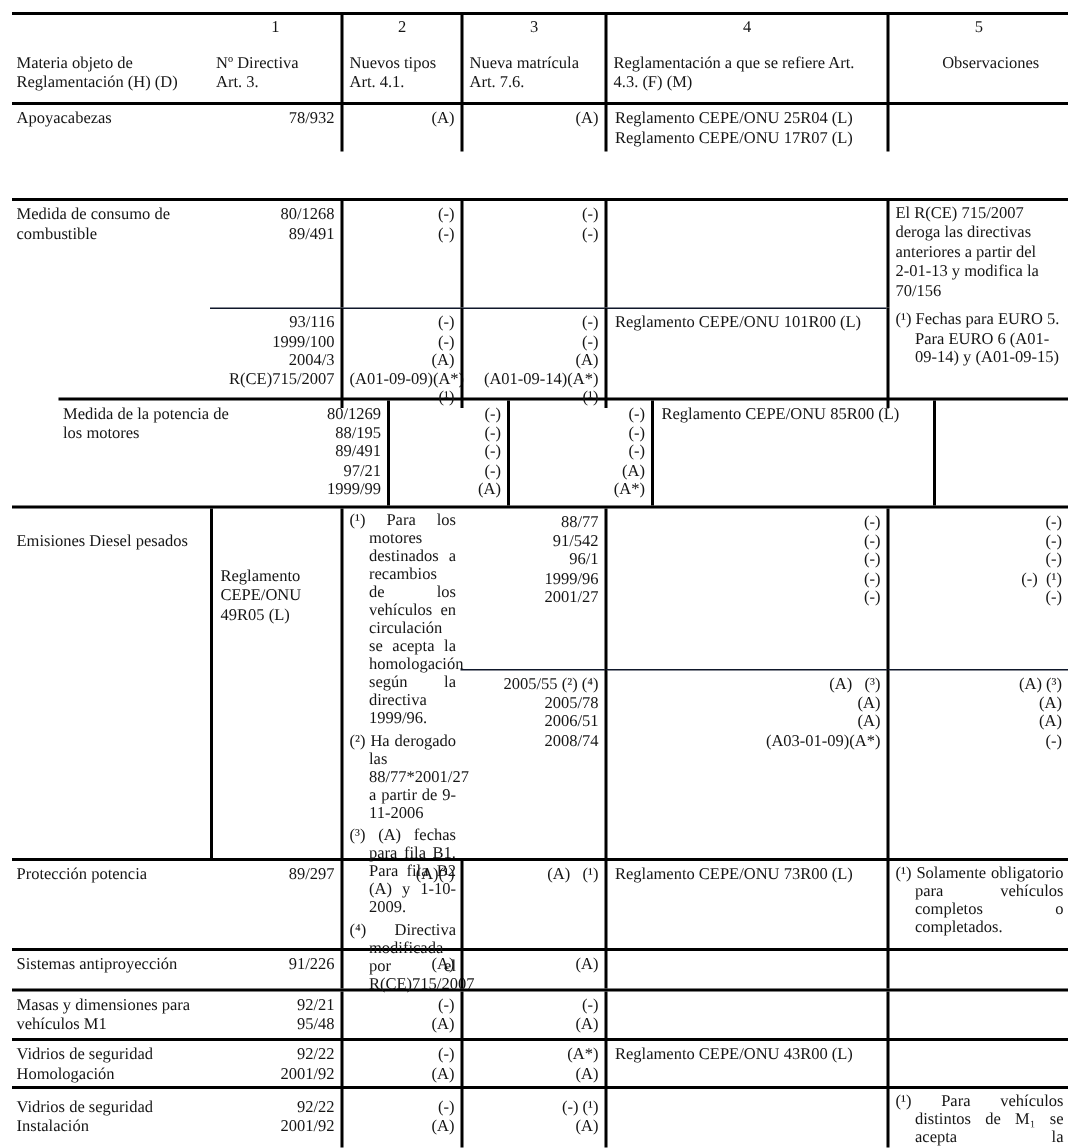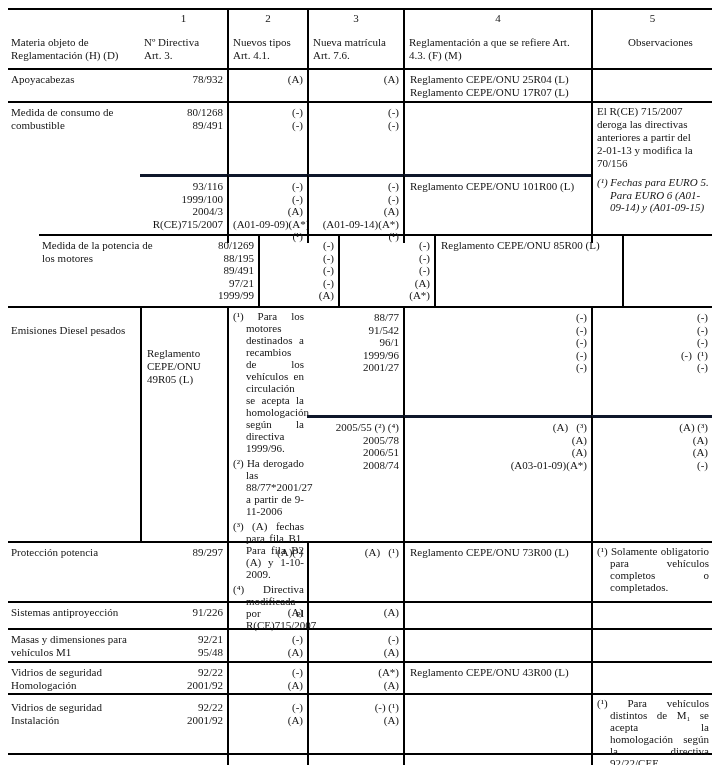--- a/index.html
+++ b/index.html
@@ -6,29 +6,29 @@
   body{width:720px;height:765px;position:relative;
        font-family:"Liberation Serif","DejaVu Serif",serif;
        font-size:11px;line-height:13px;color:#151515;}
   .doc-table{position:absolute;left:8px;top:8px;width:704px;
        border-top:2px solid #000;border-bottom:2px solid #000;box-sizing:border-box;}
   .grp{display:grid;grid-template-columns:132px 87px 80px 96px 188px 121px;
        border-top:2px solid #000;box-sizing:border-box;}
   .grp.first{border-top:none;}
   .cell{box-sizing:border-box;padding:3px 4px 0 4px;overflow:visible;}
   .bl{border-left:2px solid #000;}
-  .sep{border-top:3px solid #0f172a;}
+  .sep{border-top:1px solid #0f172a;}
   .rs{grid-row:1/3;}
   .c0{white-space:pre-line;padding-left:3px;}
   .val{text-align:right;white-space:pre;line-height:12.5px;}
   .reg{white-space:pre-line;padding-left:5px;}
   .obs{padding:2px 3px 0 4px;}
   .pre{white-space:pre-line;}
   .note{padding-left:13px;text-indent:-13px;text-align:justify;line-height:12px;margin-bottom:3px;}
-  .note-l{padding-left:13px;text-indent:-13px;line-height:12.5px;font-style:italic;}
+  .note-l{padding-left:13px;text-indent:-13px;line-height:12.5px;}
   .hdr-num{text-align:center;padding-top:2px;}
   .hdr-lbl{padding-top:4px;}
 </style>
 </head>
 <body>
 
 <div class="doc-table">
 
   <div class="grp first" style="height:58px;grid-template-rows:22px 1fr;">
     <div class="cell hdr-num"></div>
@@ -53,21 +53,21 @@
   <div class="grp" style="height:33px;">
     <div class="cell c0">Apoyacabezas</div>
     <div class="cell val">78/932</div>
     <div class="cell val bl">(A)</div>
     <div class="cell val bl">(A)</div>
     <div class="cell reg bl">Reglamento CEPE/ONU 25R04 (L)
 Reglamento CEPE/ONU 17R07 (L)</div>
     <div class="cell obs bl"></div>
   </div>
 
-  <div class="grp" style="height:133px;grid-template-rows:71px 1fr;">
+  <div class="grp" style="height:133px;grid-template-rows:71px 1fr;margin-top:31px;">
     <div class="cell c0 rs">Medida de consumo de
 combustible</div>
     <div class="cell val">80/1268
 89/491</div>
     <div class="cell val bl">(-)
 (-)</div>
     <div class="cell val bl">(-)
 (-)</div>
     <div class="cell reg bl"></div>
     <div class="cell obs pre bl">El R(CE) 715/2007

